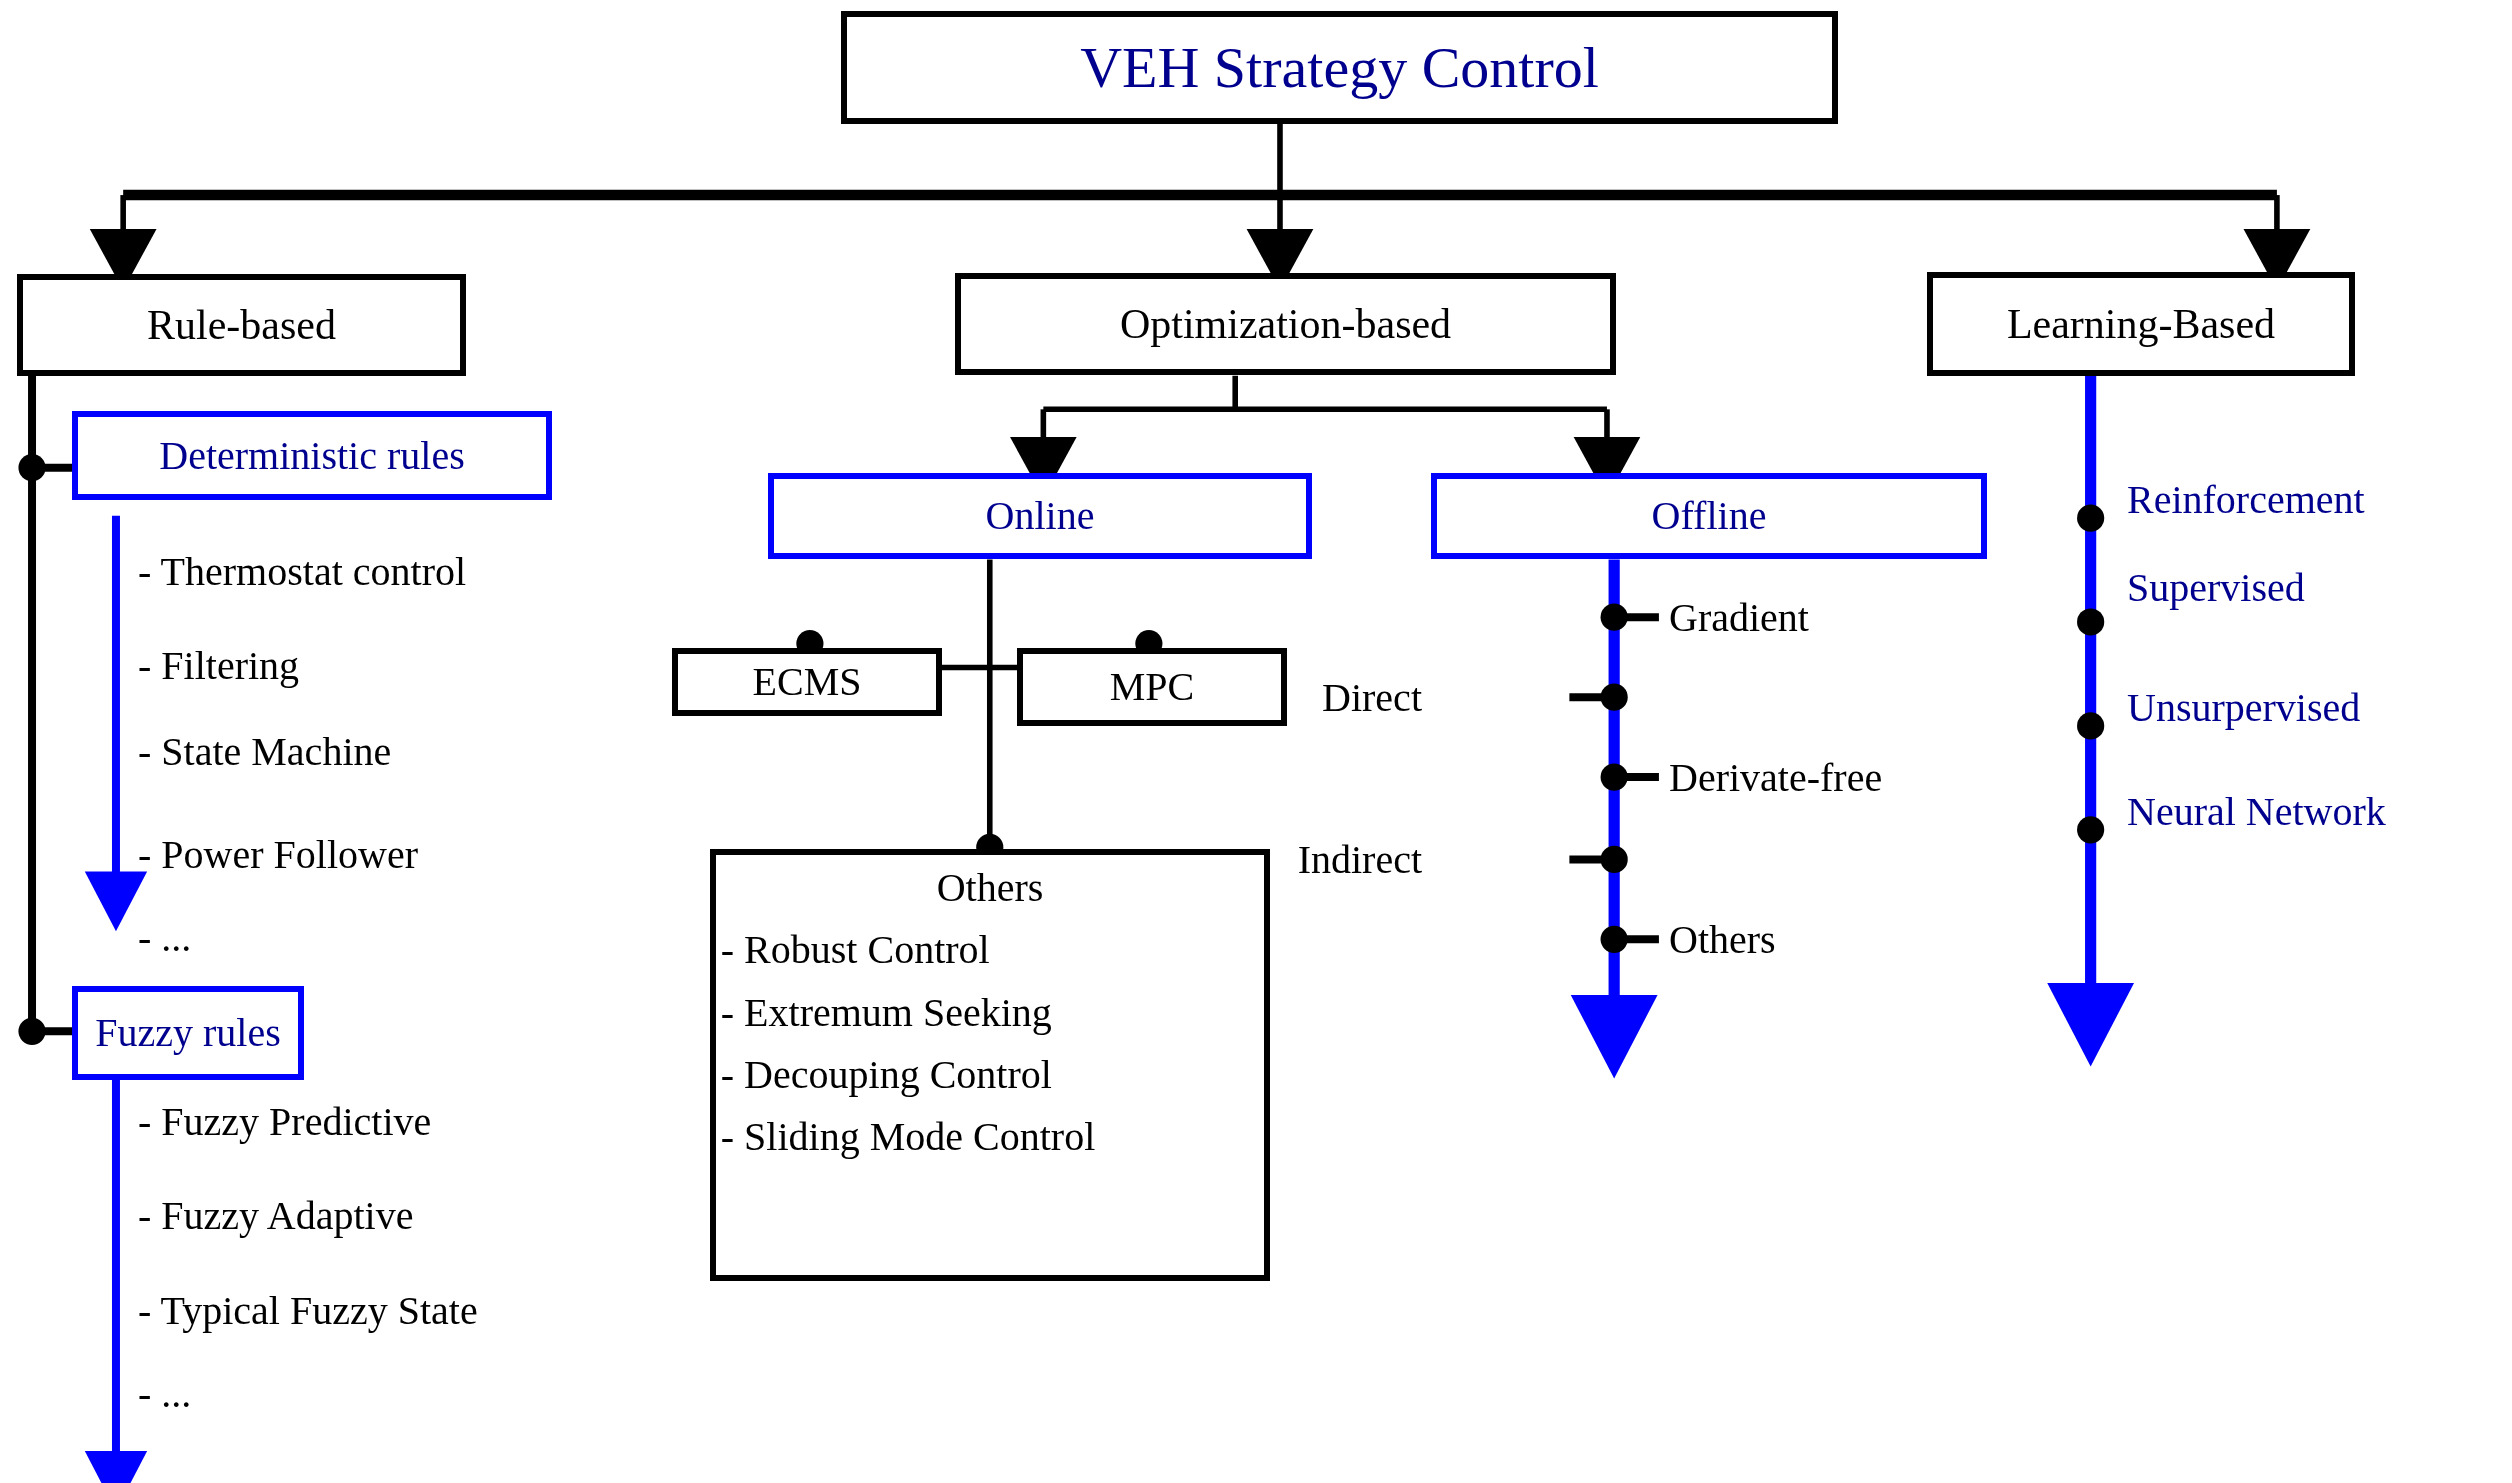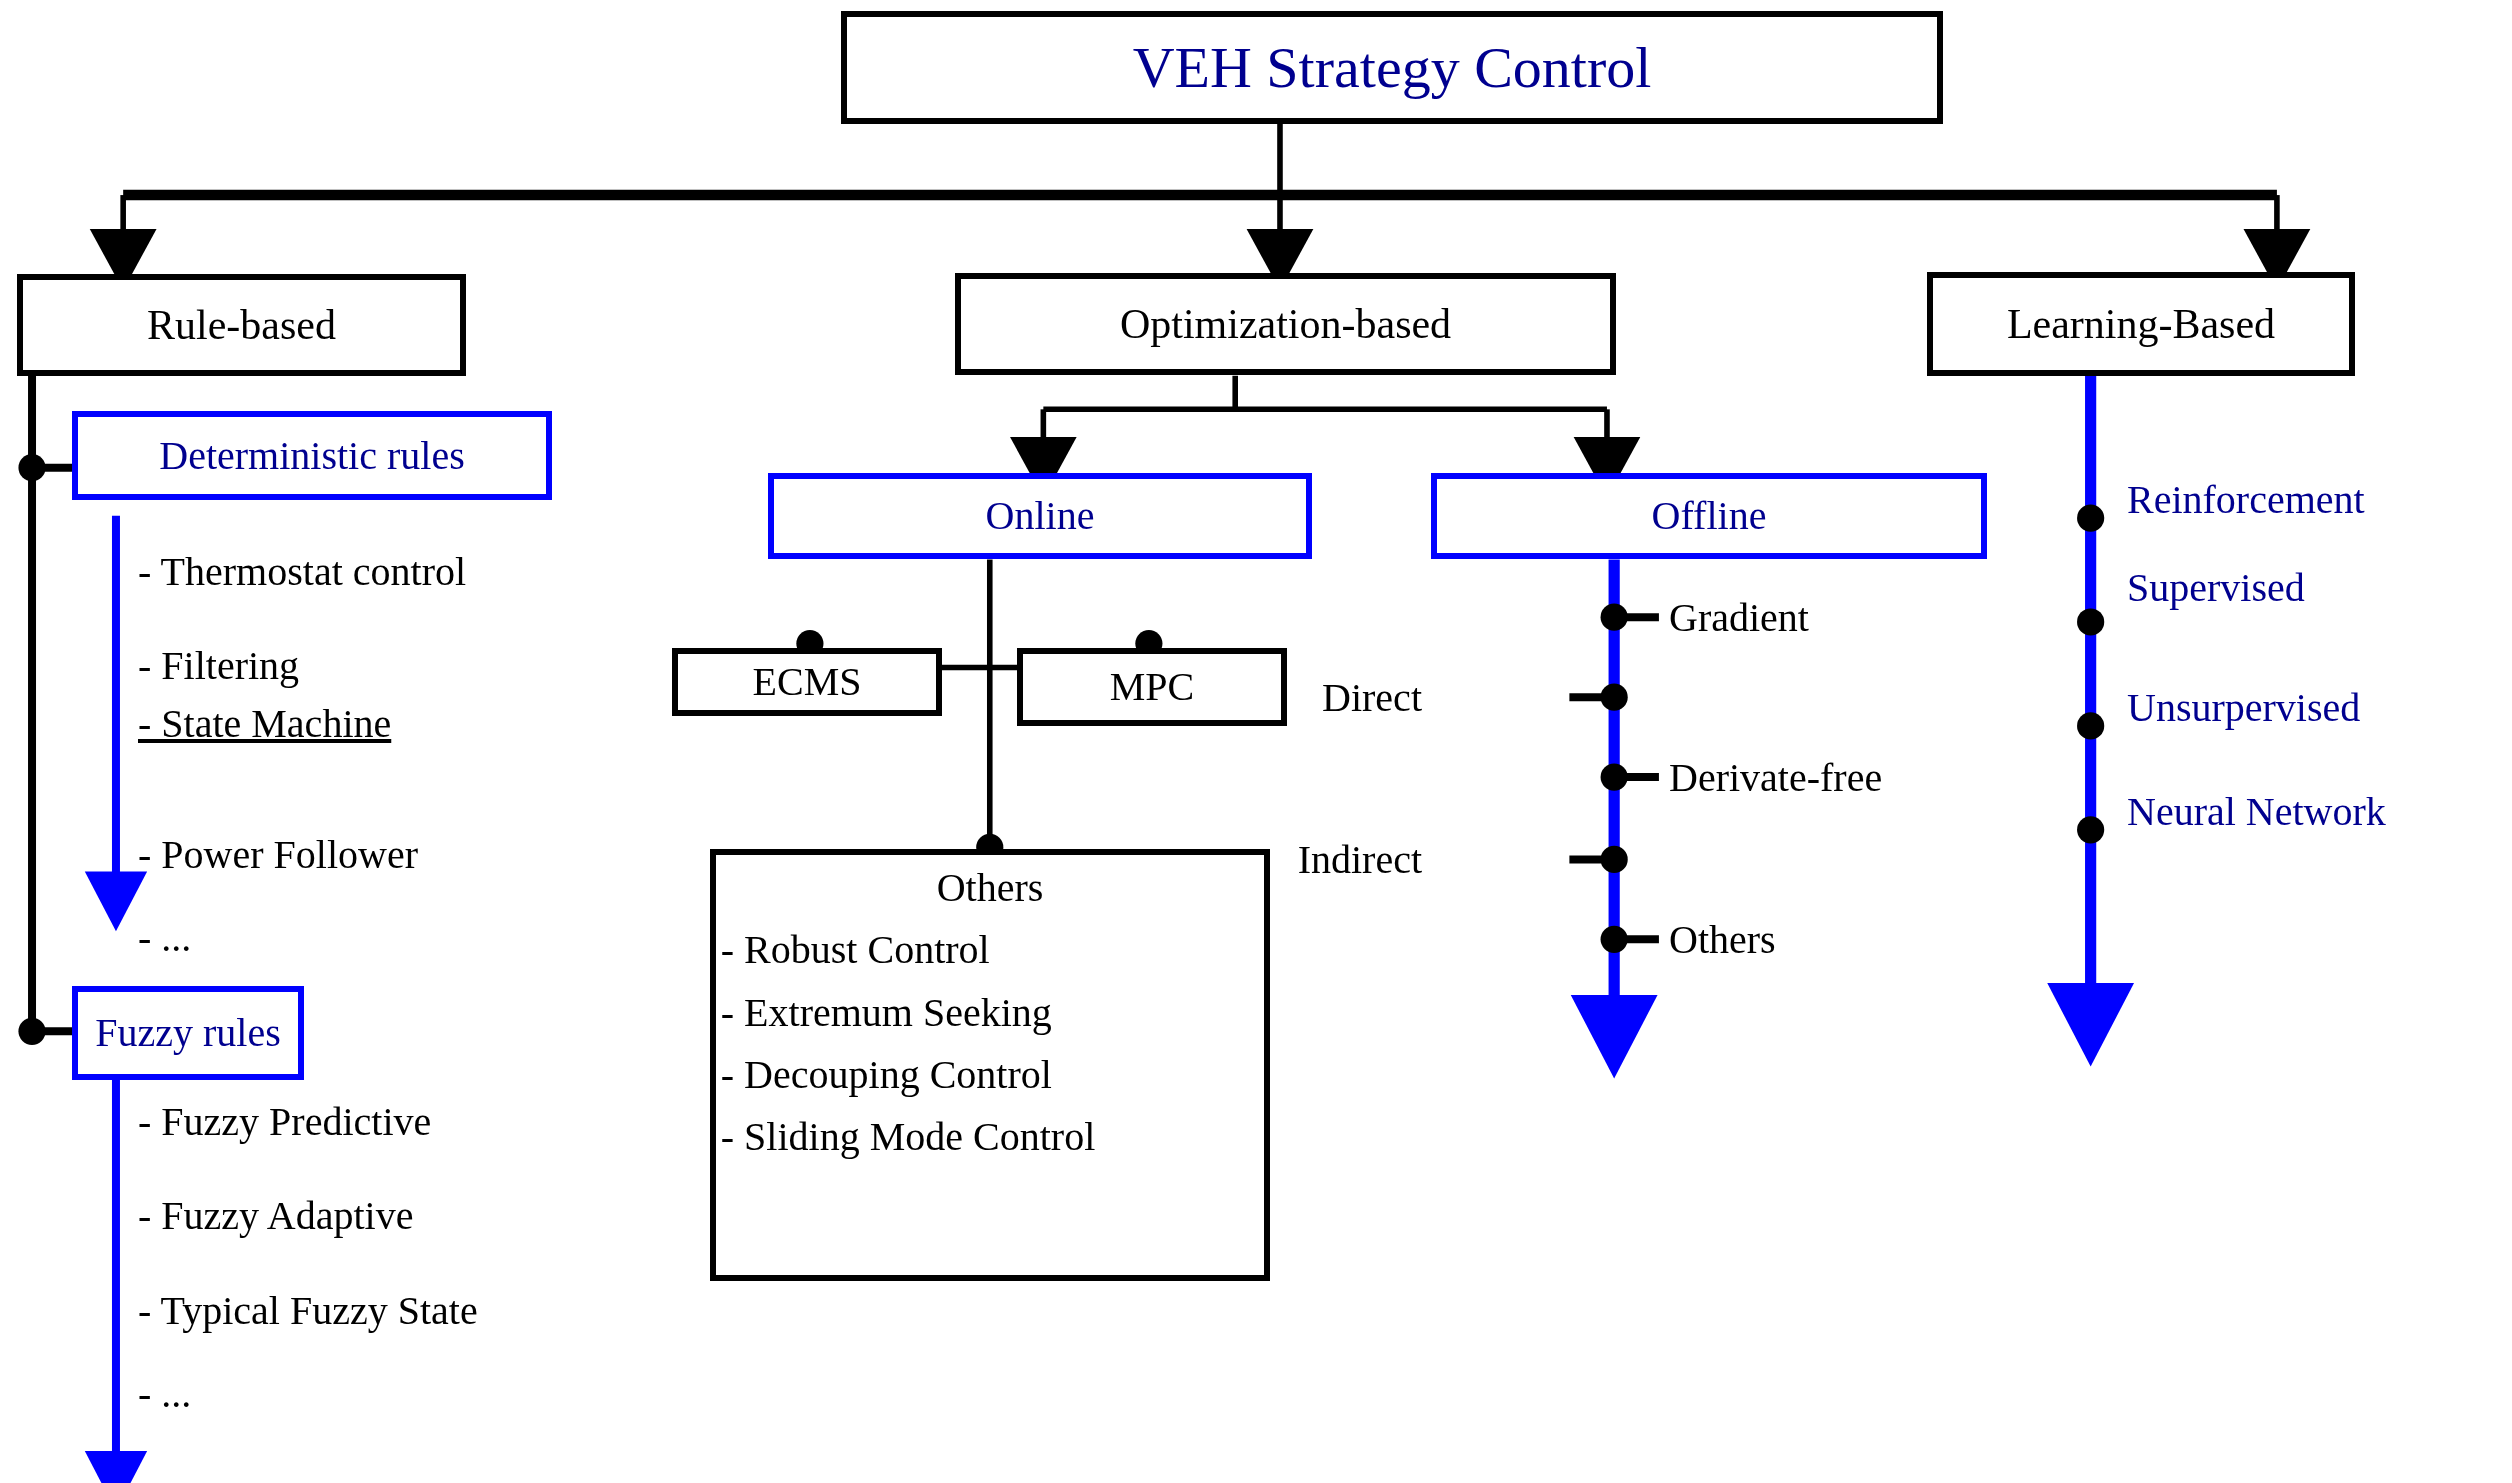--- a/index.html
+++ b/index.html
@@ -180,21 +180,21 @@
 
     <g>
       <line x1="2615" y1="470" x2="2615" y2="1250" stroke="#0000ff" stroke-width="14" marker-end="url(#arrow-blue)"></line>
       <circle cx="2615" cy="648" r="17" fill="#000000"></circle>
       <circle cx="2615" cy="778" r="17" fill="#000000"></circle>
       <circle cx="2615" cy="908" r="17" fill="#000000"></circle>
       <circle cx="2615" cy="1038" r="17" fill="#000000"></circle>
     </g>
   </svg>
 
-  <div class="node-box box-black" style="left:841px; top:11.2px; width:1102px; height:113px;">
+  <div class="node-box box-black" style="left:841px; top:11.2px; width:997px; height:113px;">
     <span class="node-label title-label label-blue">VEH Strategy Control</span>
   </div>
 
   <div class="node-box box-black" style="left:17px; top:274px; width:449px; height:102px;">
     <span class="node-label lvl1-label label-black">Rule-based</span>
   </div>
 
   <div class="node-box box-black" style="left:955px; top:273px; width:661px; height:102px;">
     <span class="node-label lvl1-label label-black">Optimization-based</span>
   </div>
@@ -202,21 +202,21 @@
   <div class="node-box box-black" style="left:1927px; top:272px; width:428px; height:104px;">
     <span class="node-label lvl1-label label-black">Learning-Based</span>
   </div>
 
   <div class="node-box box-blue" style="left:72px; top:411px; width:480px; height:89px;">
     <span class="node-label lvl2-label label-blue">Deterministic rules</span>
   </div>
 
   <div class="dash-item" style="left:138px; top:552px;">- Thermostat control</div>
   <div class="dash-item" style="left:138px; top:646px;text-align:center;">- Filtering</div>
-  <div class="dash-item" style="left:138px; top:704px;text-decoration:underline;">- State Machine</div>
+  <div class="dash-item" style="left:138px; top:732px;">- State Machine</div>
   <div class="dash-item" style="left:138px; top:835px;">- Power Follower</div>
   <div class="dash-item" style="left:138px; top:918px;">- ...</div>
 
   <div class="node-box box-blue" style="left:72px; top:986px; width:232px; height:94px;">
     <span class="node-label lvl2-label label-blue">Fuzzy rules</span>
   </div>
 
   <div class="dash-item" style="left:138px; top:1102px;">- Fuzzy Predictive</div>
   <div class="dash-item" style="left:138px; top:1196px;">- Fuzzy Adaptive</div>
   <div class="dash-item" style="left:138px; top:1291px;">- Typical Fuzzy State</div>

